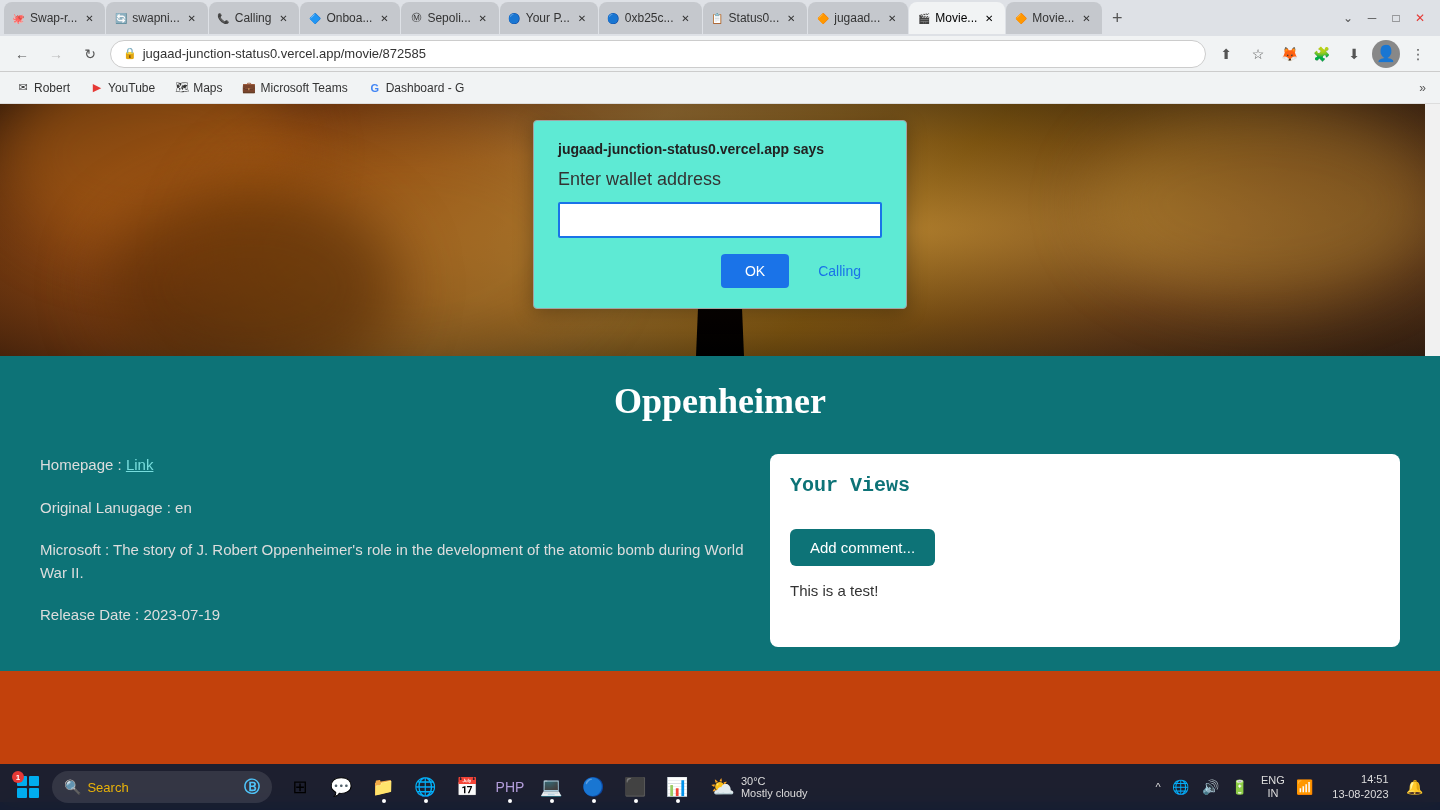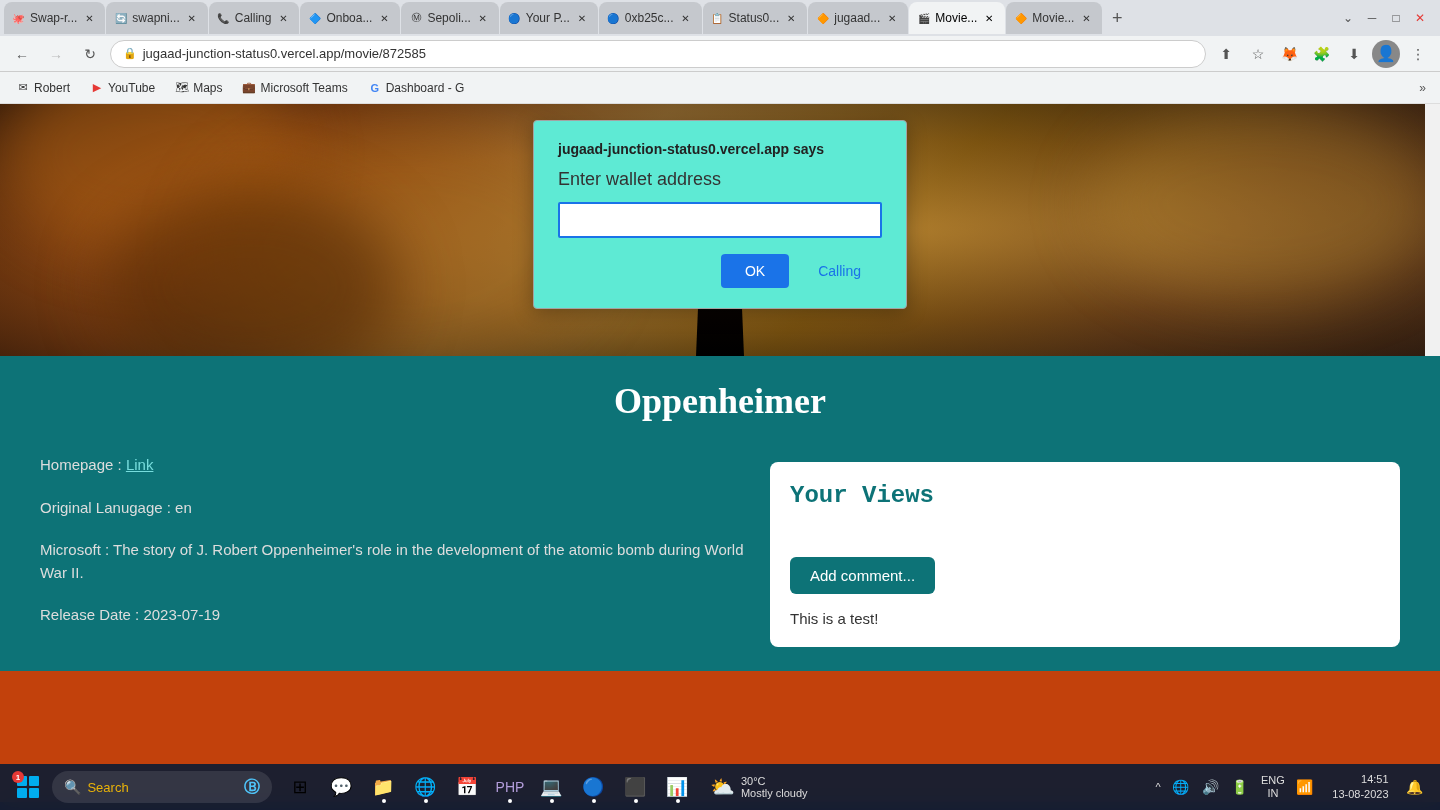--- a/index.html
+++ b/index.html
@@ -249,21 +249,20 @@
       font-size: 36px;
       font-weight: bold;
       color: #fff;
       margin-bottom: 32px;
       font-family: 'Georgia', serif;
     }
 
     .movie-details-row {
       display: flex;
       gap: 16px;
-      align-items: flex-end;
     }
     .movie-details-left {
       flex: 1;
       color: #ddd;
       font-size: 15px;
     }
     .movie-detail-item {
       margin-bottom: 20px;
       line-height: 1.5;
     }
@@ -273,39 +272,39 @@
     }
 
     .your-views-panel {
       width: 630px;
       background: #fff;
       border-radius: 8px;
       padding: 20px;
       color: #333;
     }
     .your-views-title {
-      font-size: 24px;
+      font-size: 20px;
       font-weight: bold;
       color: #0d7377;
-      margin-bottom: 20px;
+      margin-bottom: 28px;
       font-family: 'Courier New', monospace;
     }
     .views-textarea {
       width: 100%;
       height: 70px;
       border: 1px solid #0d9488;
       border-radius: 4px;
       padding: 8px;
       font-size: 14px;
       resize: vertical;
       color: #333;
       outline: none;
     }
     .add-comment-btn {
-      margin-top: 28px;
+      margin-top: 4px;
       background: #0d7377;
       color: #fff;
       border: none;
       border-radius: 6px;
       padding: 10px 20px;
       font-size: 15px;
       cursor: pointer;
     }
     .comment-text {
       margin-top: 16px;

